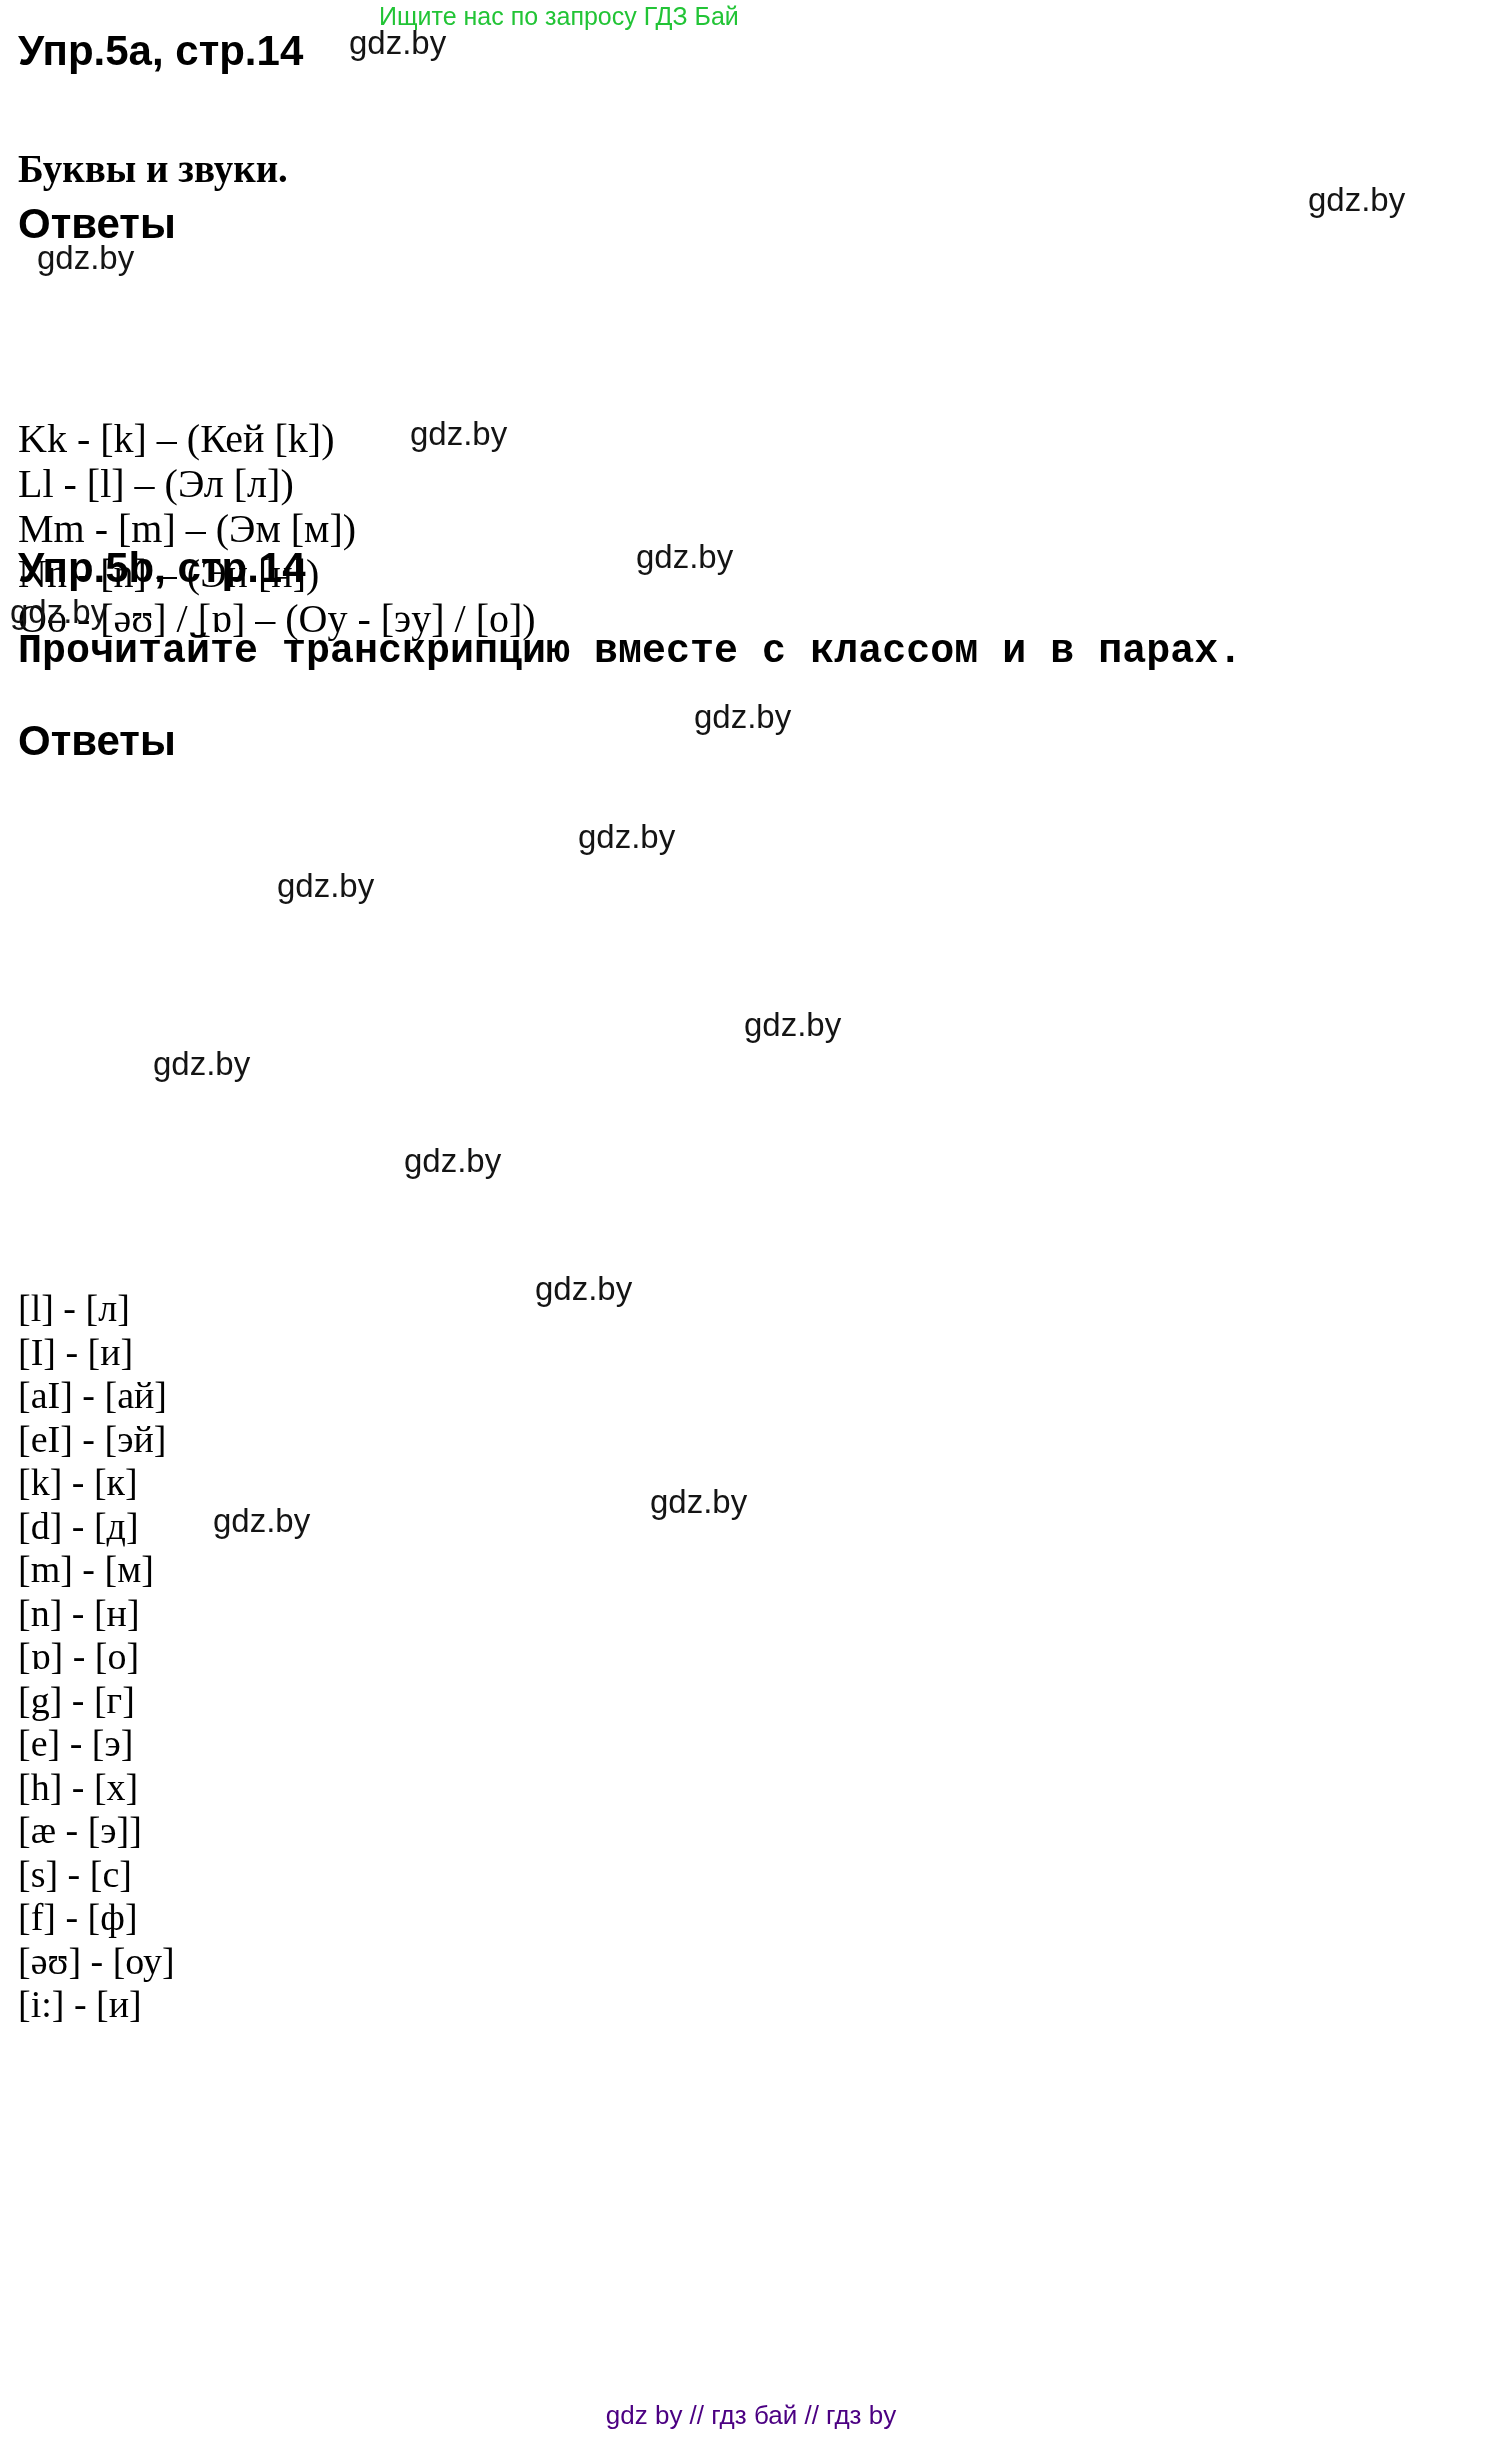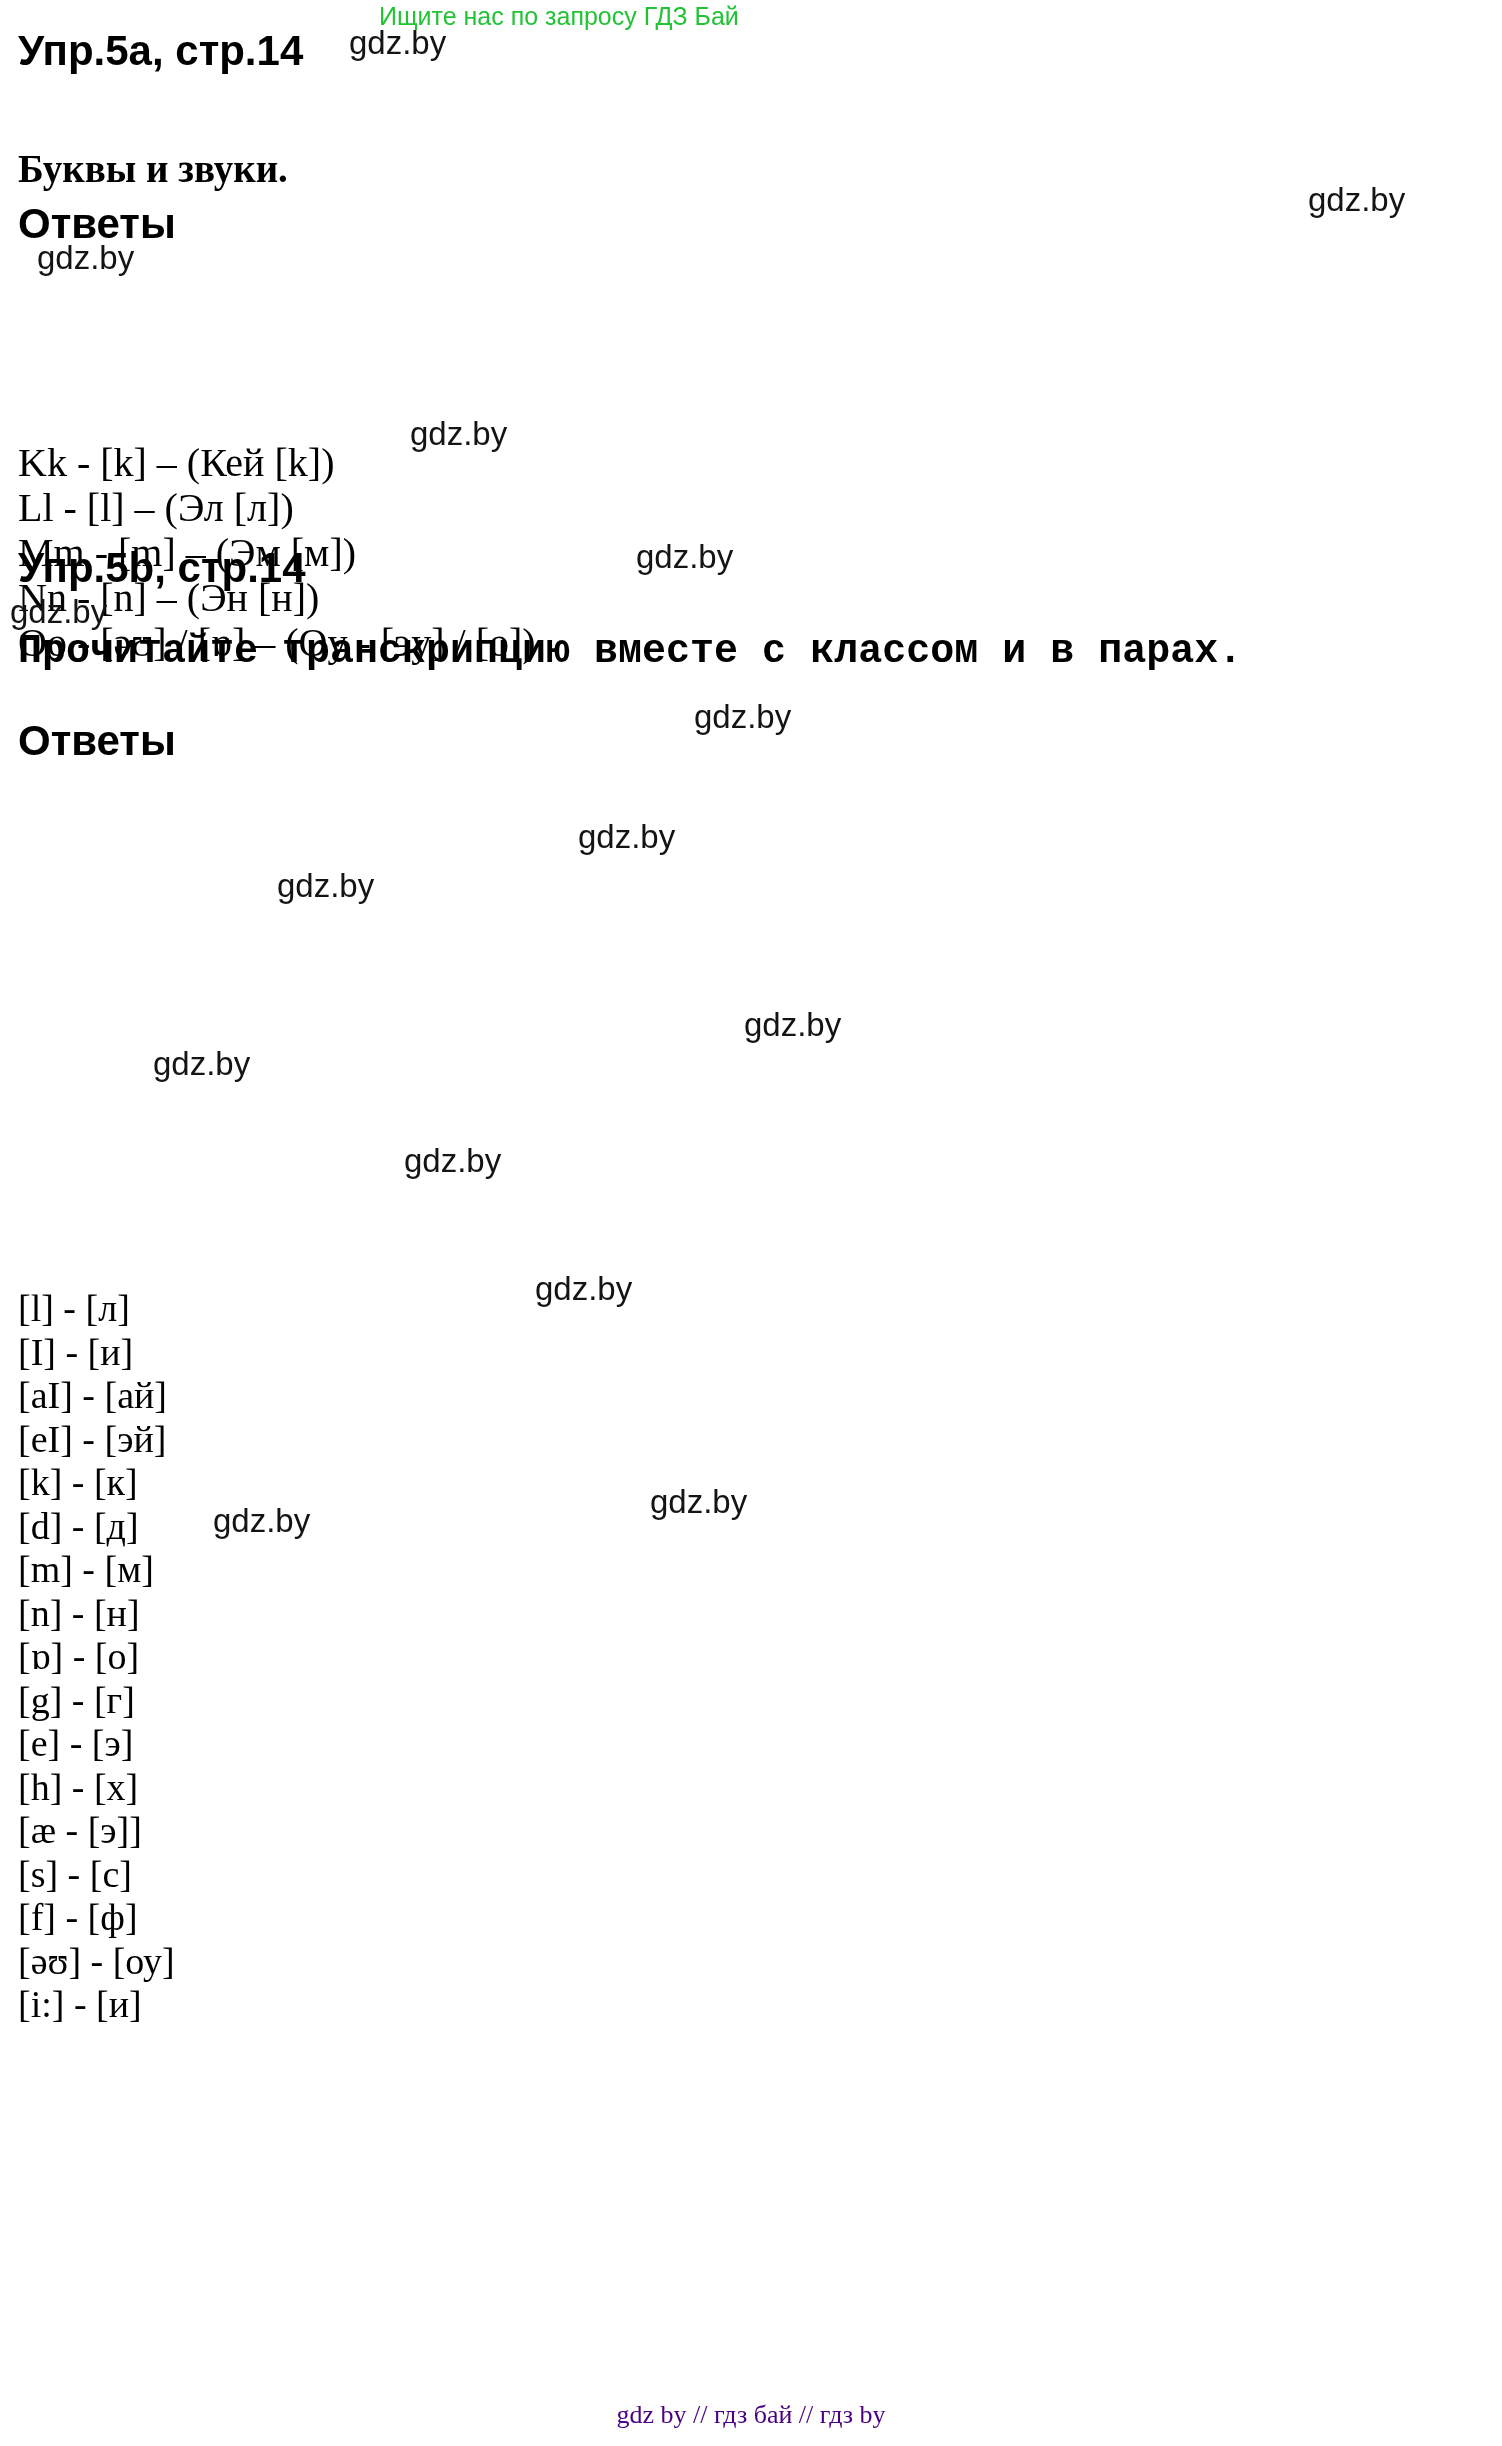--- a/index.html
+++ b/index.html
@@ -65,21 +65,21 @@
     line-height: 1;
     color: #000000;
     white-space: nowrap;
     text-align: center;
   }
 
   
   .letters {
     position: absolute;
     left: 18px;
-    top: 440px;
+    top: 416px;
     font-family: "Liberation Serif", "DejaVu Serif", serif;
     font-size: 40px;
     line-height: 45px;
     color: #000000;
     white-space: nowrap;
   }
   .letters .row { display: block; }
 
   .translist {
     position: absolute;
@@ -93,21 +93,21 @@
   }
   .translist .row { display: block; }
 
   
   .footer {
     position: absolute;
     left: 0;
     top: 2402px;
     width: 1502px;
     text-align: center;
-    font-family: Liberation Serif, serif;
+    font-family: Liberation Sans, sans-serif;
     font-size: 26px;
     line-height: 1;
     color: #4b0082;
     white-space: nowrap;
   }
 </style>
 </head>
 <body>
 
 <div id="page">

